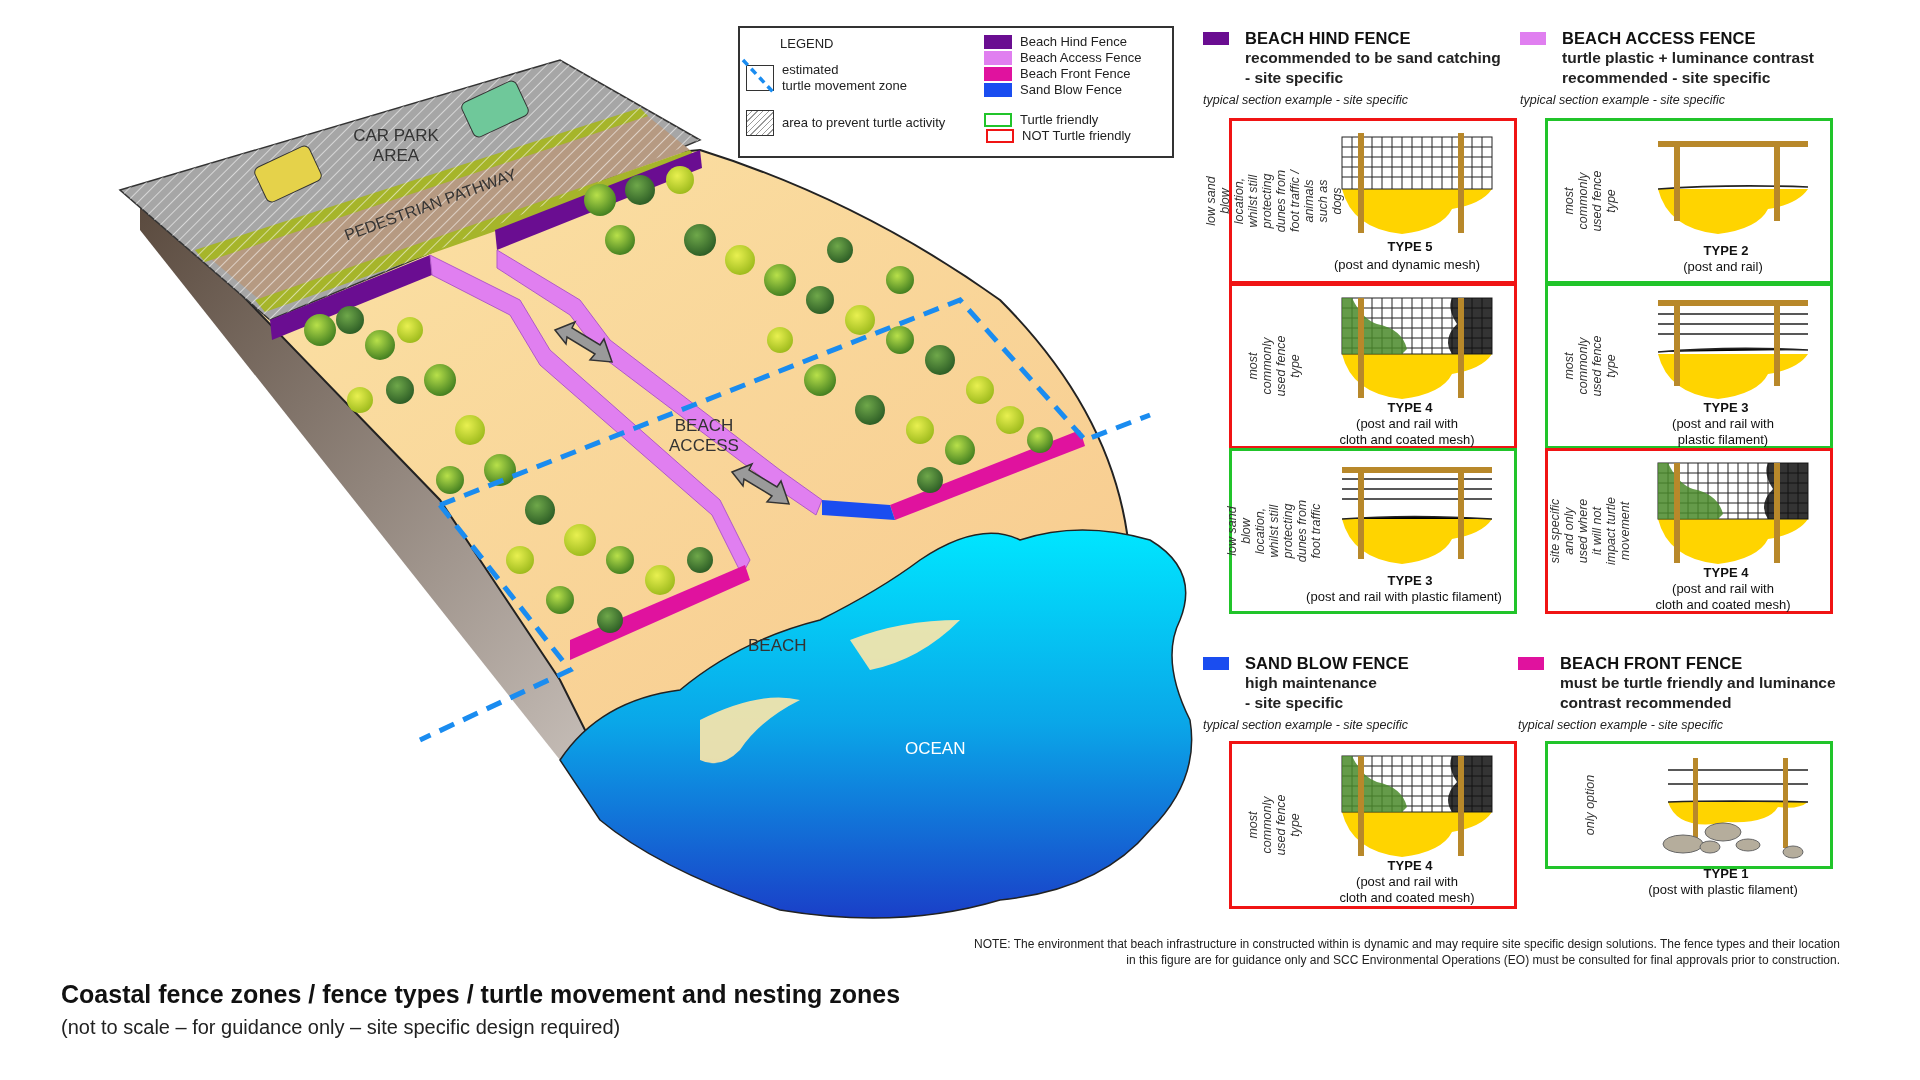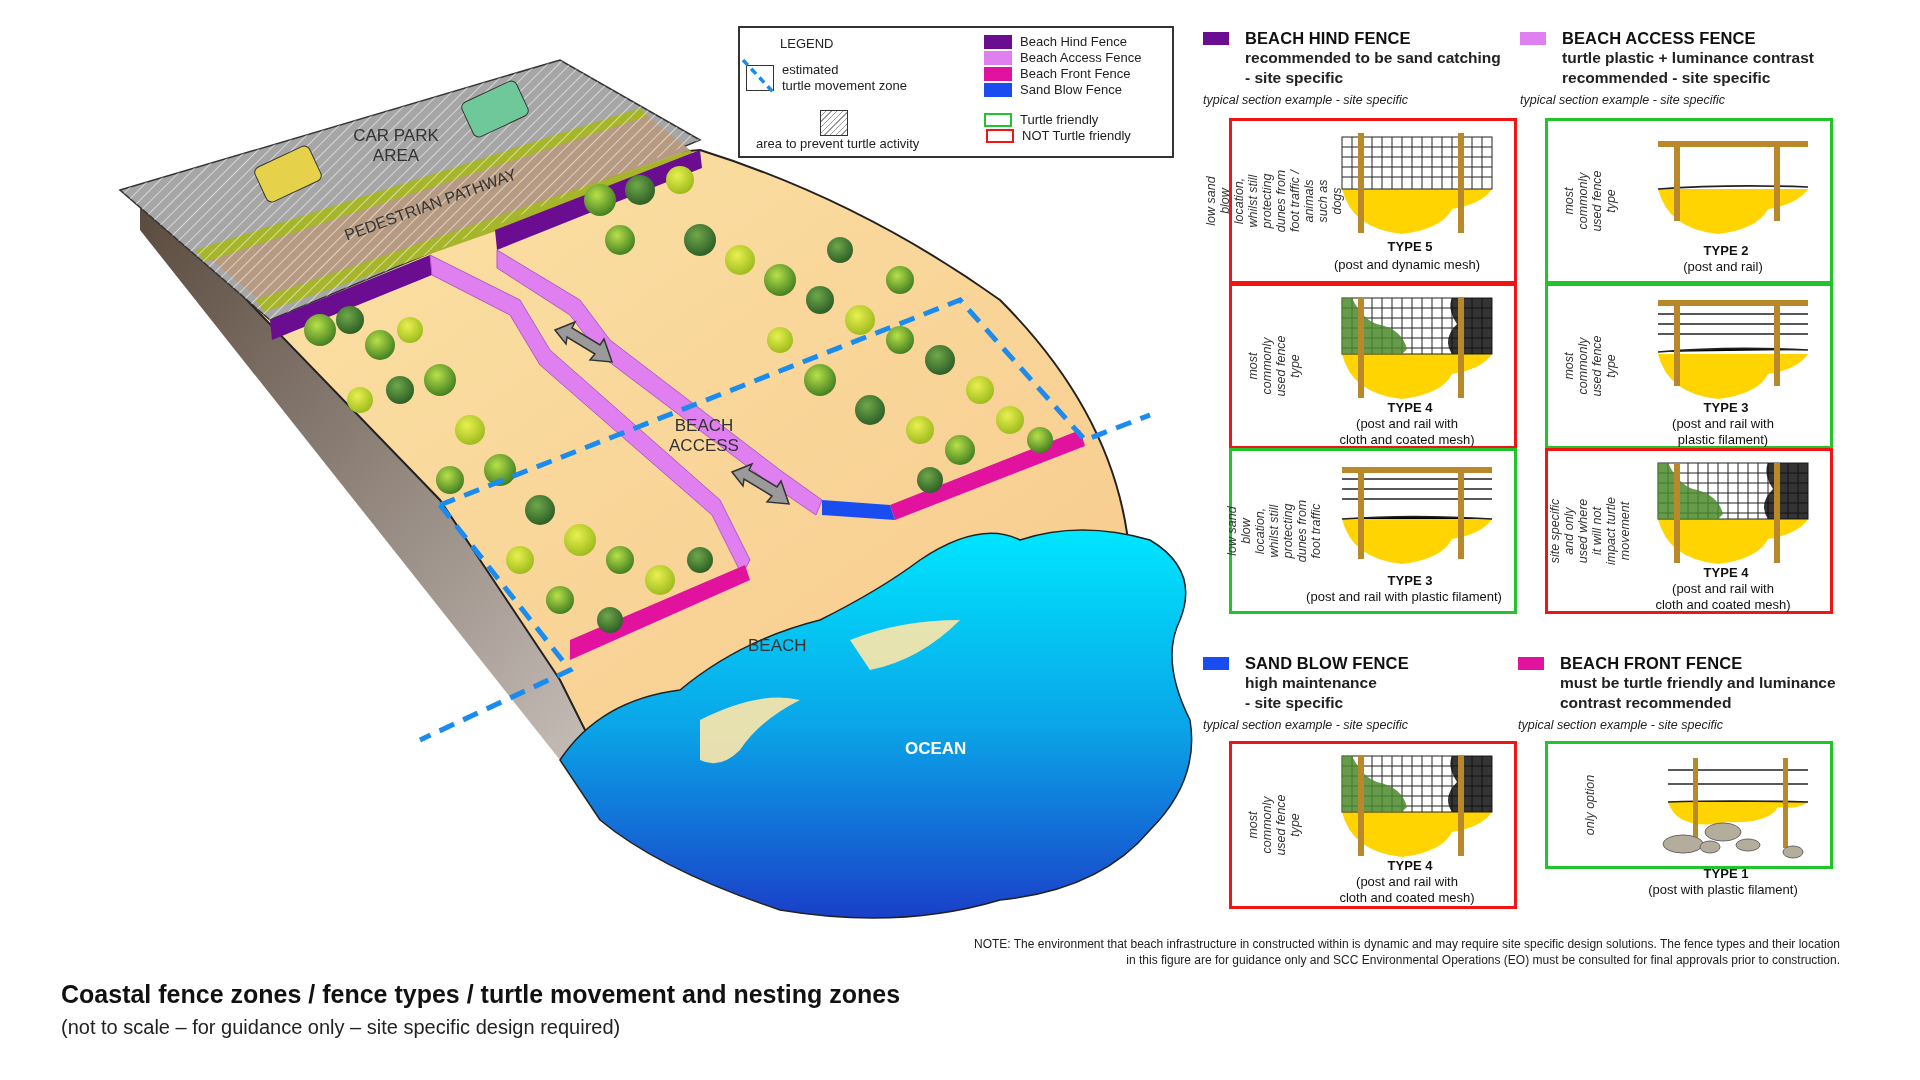--- a/index.html
+++ b/index.html
@@ -2,21 +2,21 @@
 <html><head>
 <meta charset="utf-8">
 <style>
   * { box-sizing: border-box; margin: 0; padding: 0; }
   html, body { width: 1920px; height: 1080px; background: #ffffff; overflow: hidden; }
   body { font-family: "Liberation Sans", sans-serif; color: #222; position: relative; }
 
   
   #scene { position: absolute; left: 0; top: 0; width: 1200px; height: 940px; }
   .scene-label { position: absolute; font-family: "Liberation Sans", sans-serif; color: #333; font-size: 17px; text-align: center; line-height: 1.15; }
-  .ocean-label { color: #fff; font-size: 17px; font-weight: bold; }
+  .ocean-label { color: #fff; font-size: 17px; }
 
   
   #legend { position: absolute; left: 738px; top: 26px; width: 436px; height: 132px; border: 2px solid #333; background: #fff; }
   #legend .title { position: absolute; left: 40px; top: 8px; font-size: 13px; color: #222; }
   .leg-row { position: absolute; display: flex; align-items: center; font-size: 13px; line-height: 1.2; color: #222; }
   .leg-sw { width: 28px; height: 14px; margin-right: 8px; flex: 0 0 auto; }
   .leg-box { width: 28px; height: 26px; border: 1.5px solid #333; margin-right: 8px; position: relative; flex: 0 0 auto; background: #fff; }
   .hatch { background: repeating-linear-gradient(135deg, #fff 0 3px, #9a9a9a 3px 4px); }
   .leg-outline { width: 28px; height: 14px; border: 2px solid; margin-right: 8px; flex: 0 0 auto; }
 
@@ -172,21 +172,21 @@
   <div class="title">LEGEND</div>
   <div class="leg-row" style="left:6px;top:34px;justify-content:flex-end;">
     <span class="leg-box">
       <svg width="28" height="26" style="position:absolute;left:-4px;top:-6px;overflow:visible">
           <line x1="0" y1="0" x2="30" y2="32" stroke="#1a8cf0" stroke-width="3.5" stroke-dasharray="7 5"></line>
         </svg>
     </span>
     <span style="white-space:pre-line">estimated
 turtle movement zone</span>
   </div>
-  <div class="leg-row" style="left:16px;top:82px;flex-direction:column;">
+  <div class="leg-row" style="left:6px;top:82px;">
     <span class="leg-box hatch"></span>
     <span>area to prevent turtle activity</span>
   </div>
 
   <div class="leg-row" style="left:244px;top:6px;">
     <span class="leg-sw" style="background:#6a0d91"></span>
     <span>Beach Hind Fence</span>
   </div>
   <div class="leg-row" style="left:244px;top:22px;">
     <span class="leg-sw" style="background:#e07ff0"></span>

